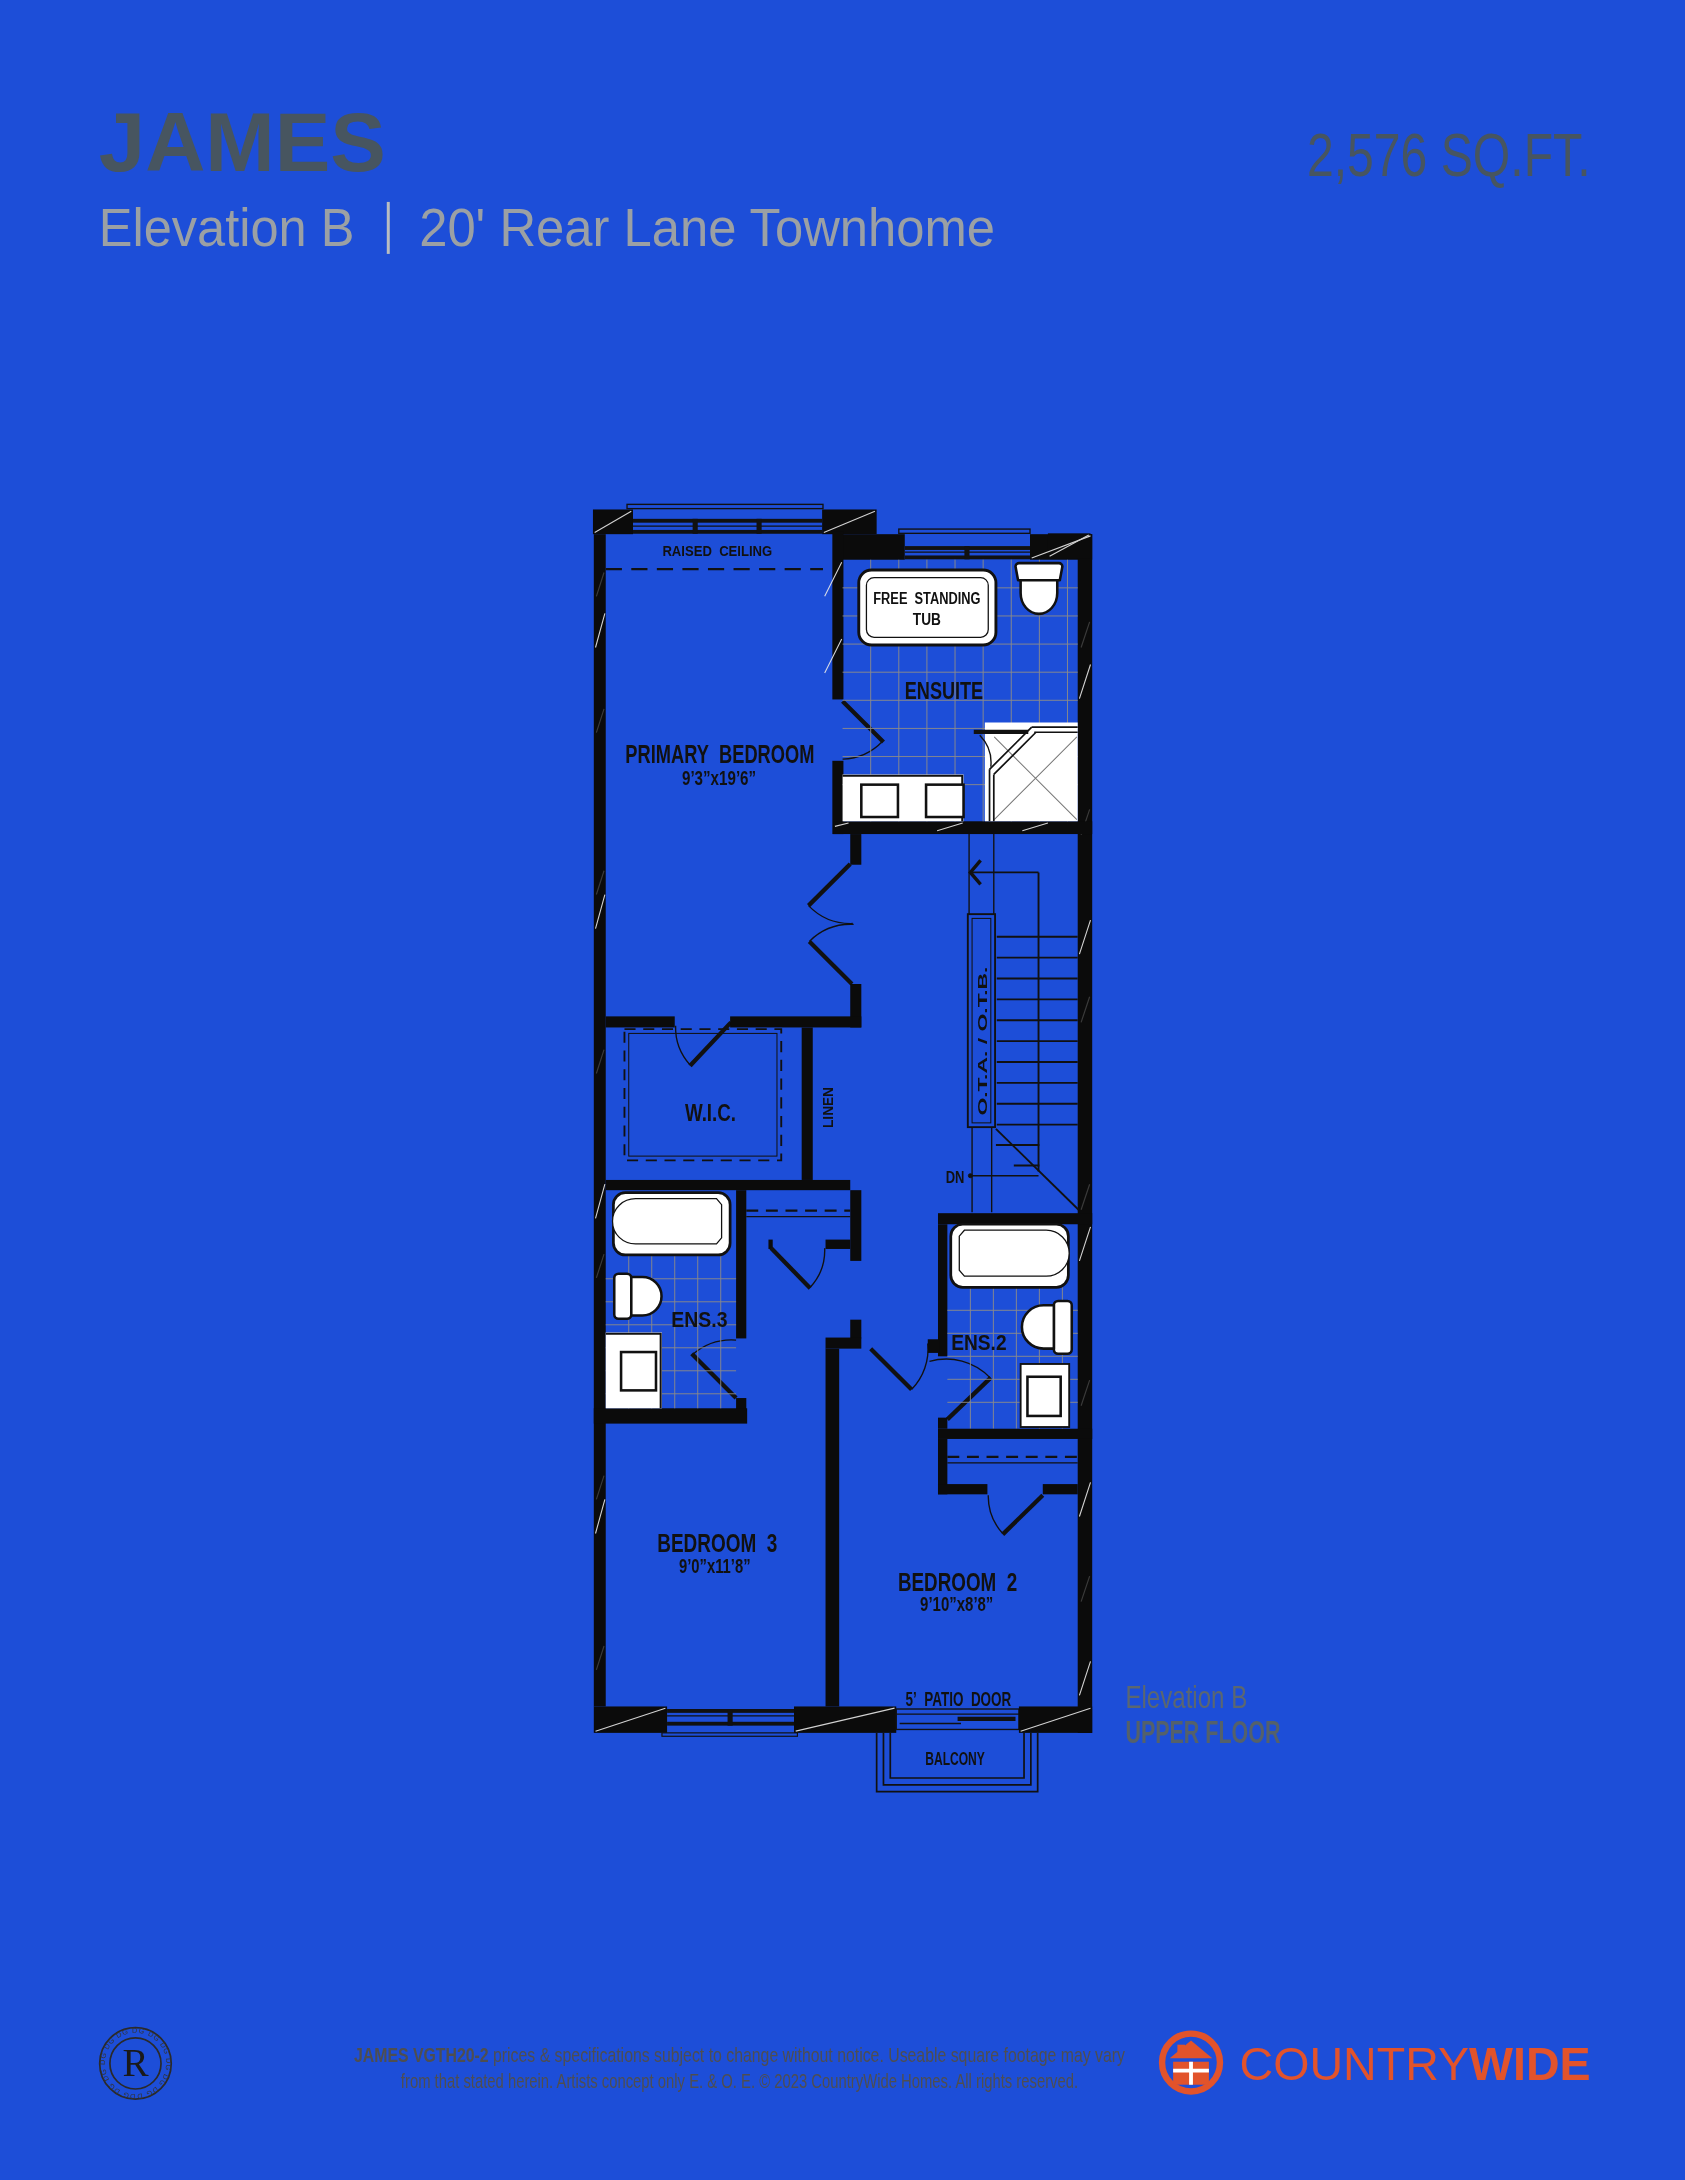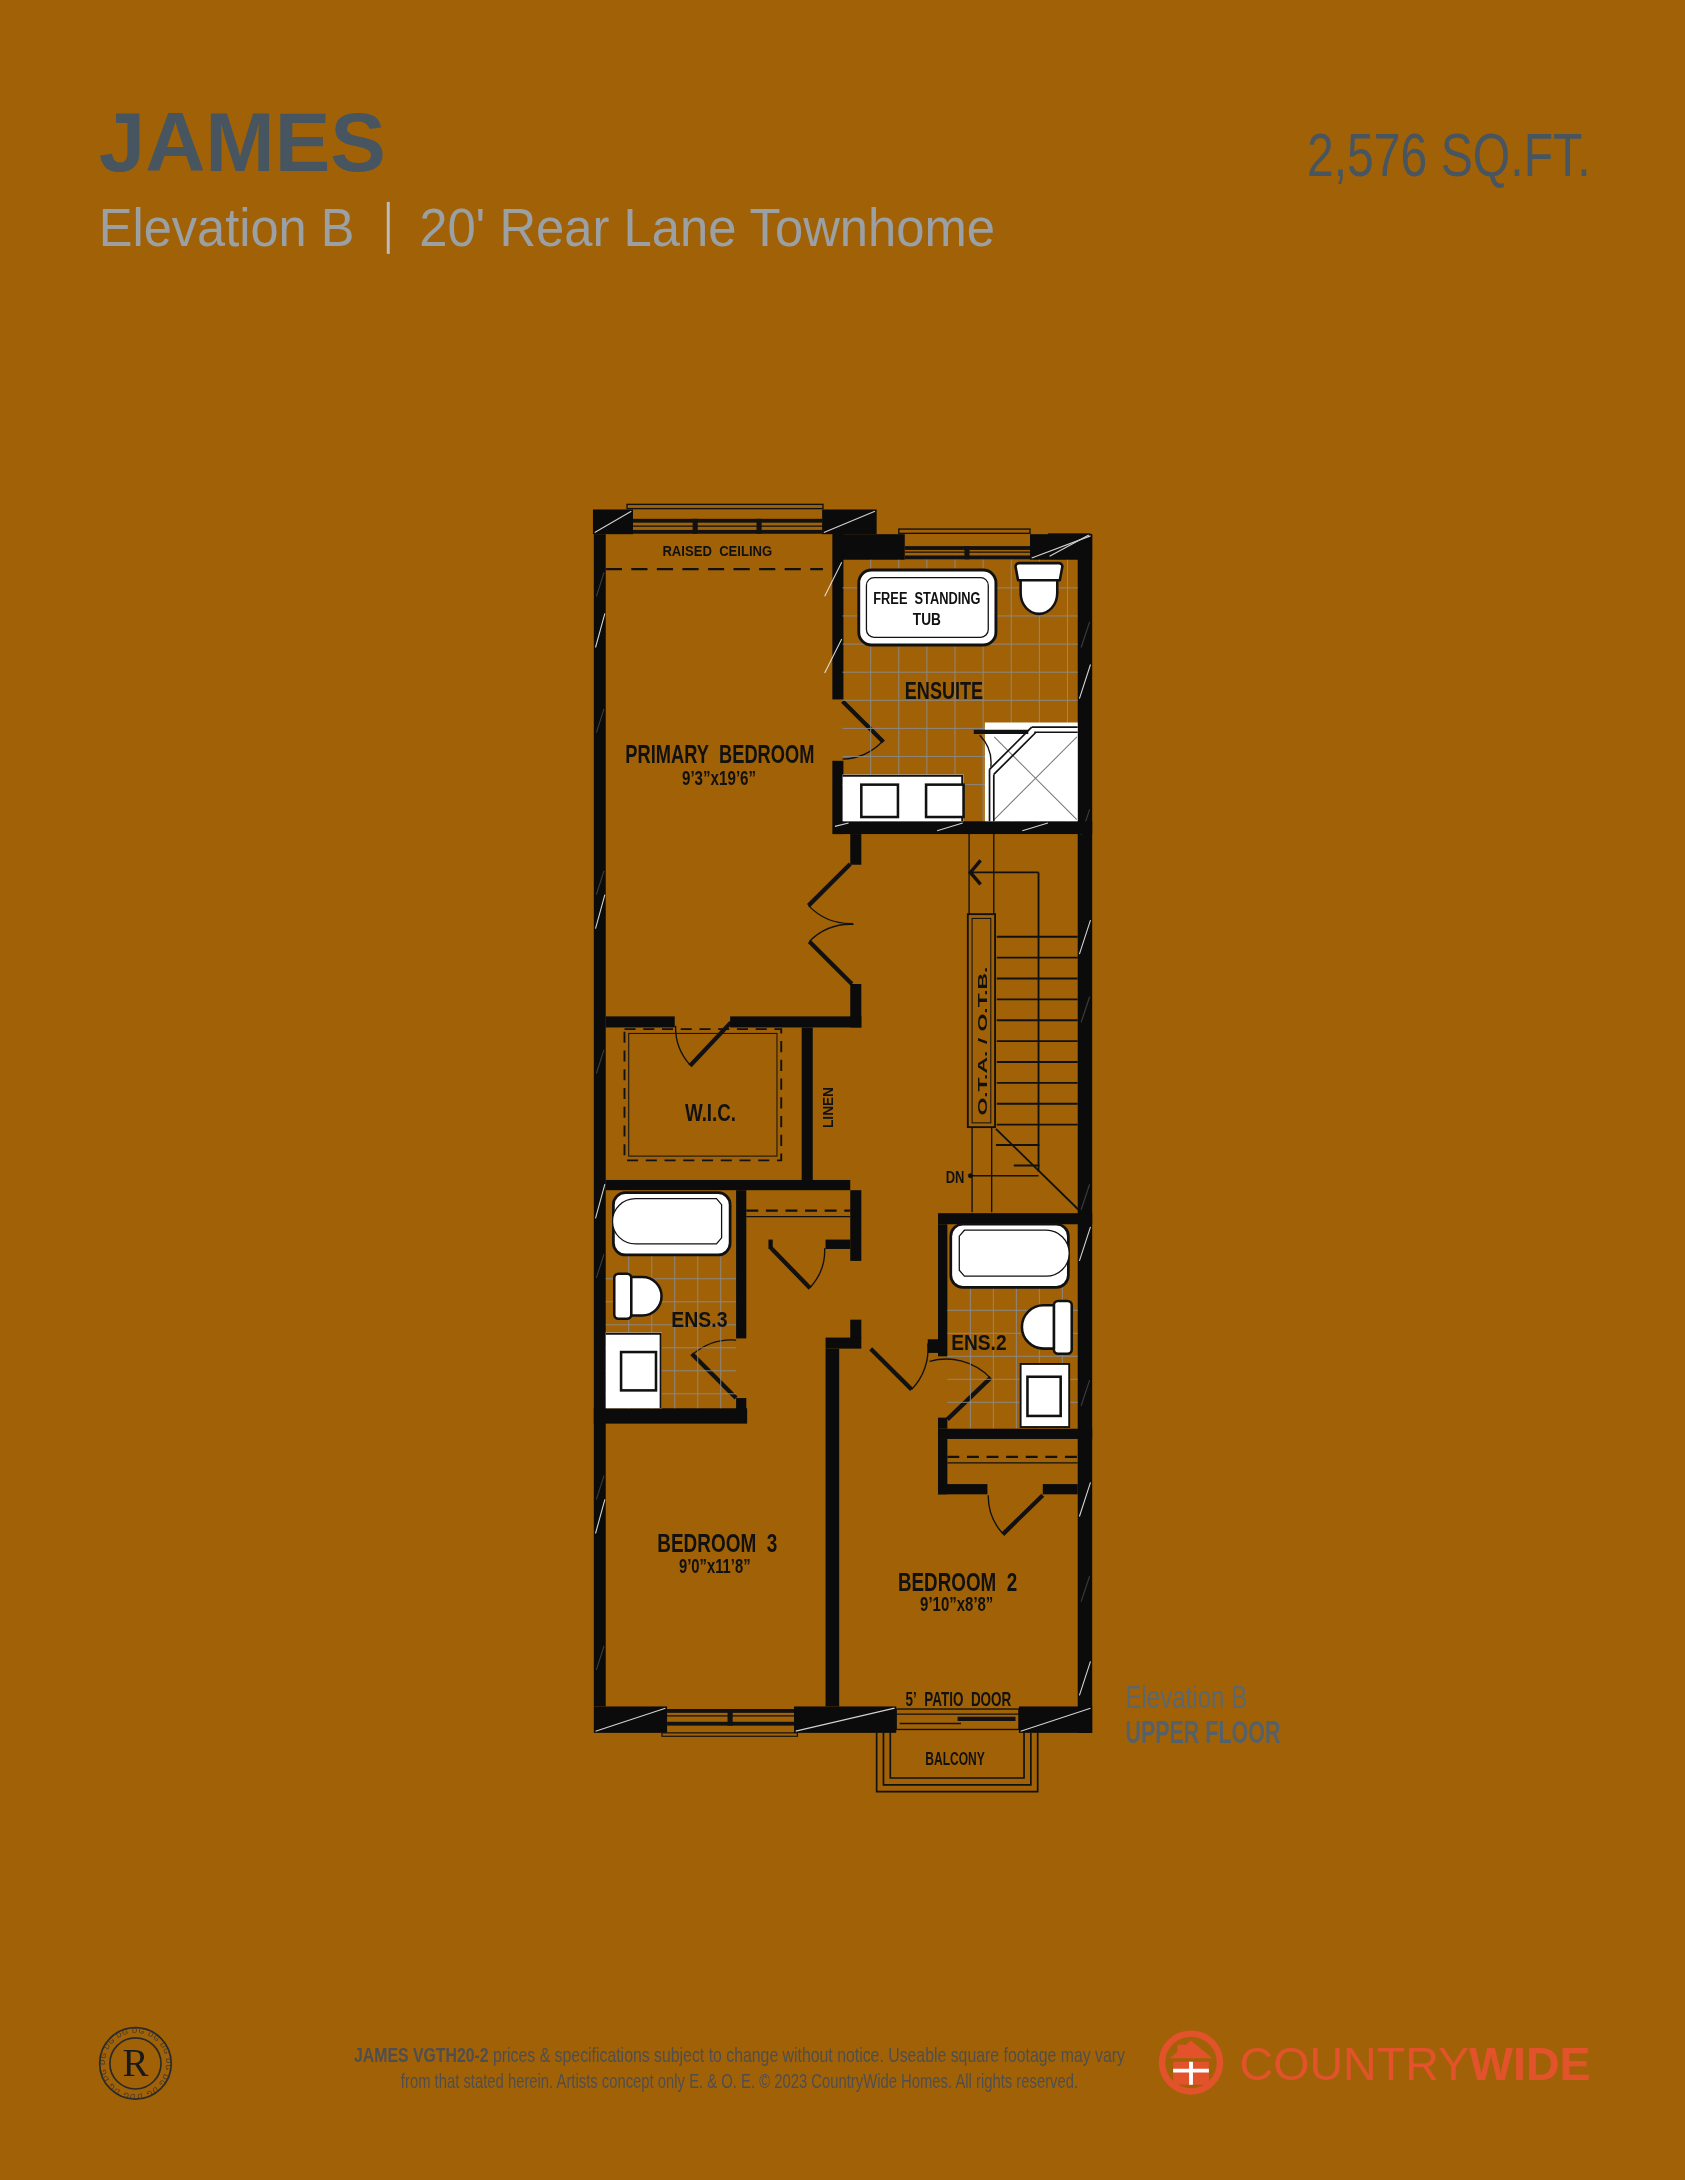--- a/index.html
+++ b/index.html
@@ -1,16 +1,16 @@
 <!DOCTYPE html>
 <html style="font-size:13.6px"><head>
 <meta charset="utf-8">
 <style>
   html,body{margin:0;padding:0;background:#ffffff;}
-  .page{position:relative;width:1686px;height:2181px;background:#a16207;overflow:hidden;
+  .page{position:relative;width:1686px;height:2181px;background:#1d4ed8;overflow:hidden;
         font-family:"Liberation Sans", sans-serif;}
   svg{position:absolute;left:0;top:0;}
   text{font-family:"Liberation Sans", sans-serif;}
 </style>
 </head>
 <body>
 <div class="page">
 <svg width="1686" height="2181" viewBox="0 0 1979 2560" fill="none">
 
 <text x="116" y="201" font-size="97" font-weight="bold" fill="#475560" textLength="337" lengthAdjust="spacingAndGlyphs">JAMES</text>

